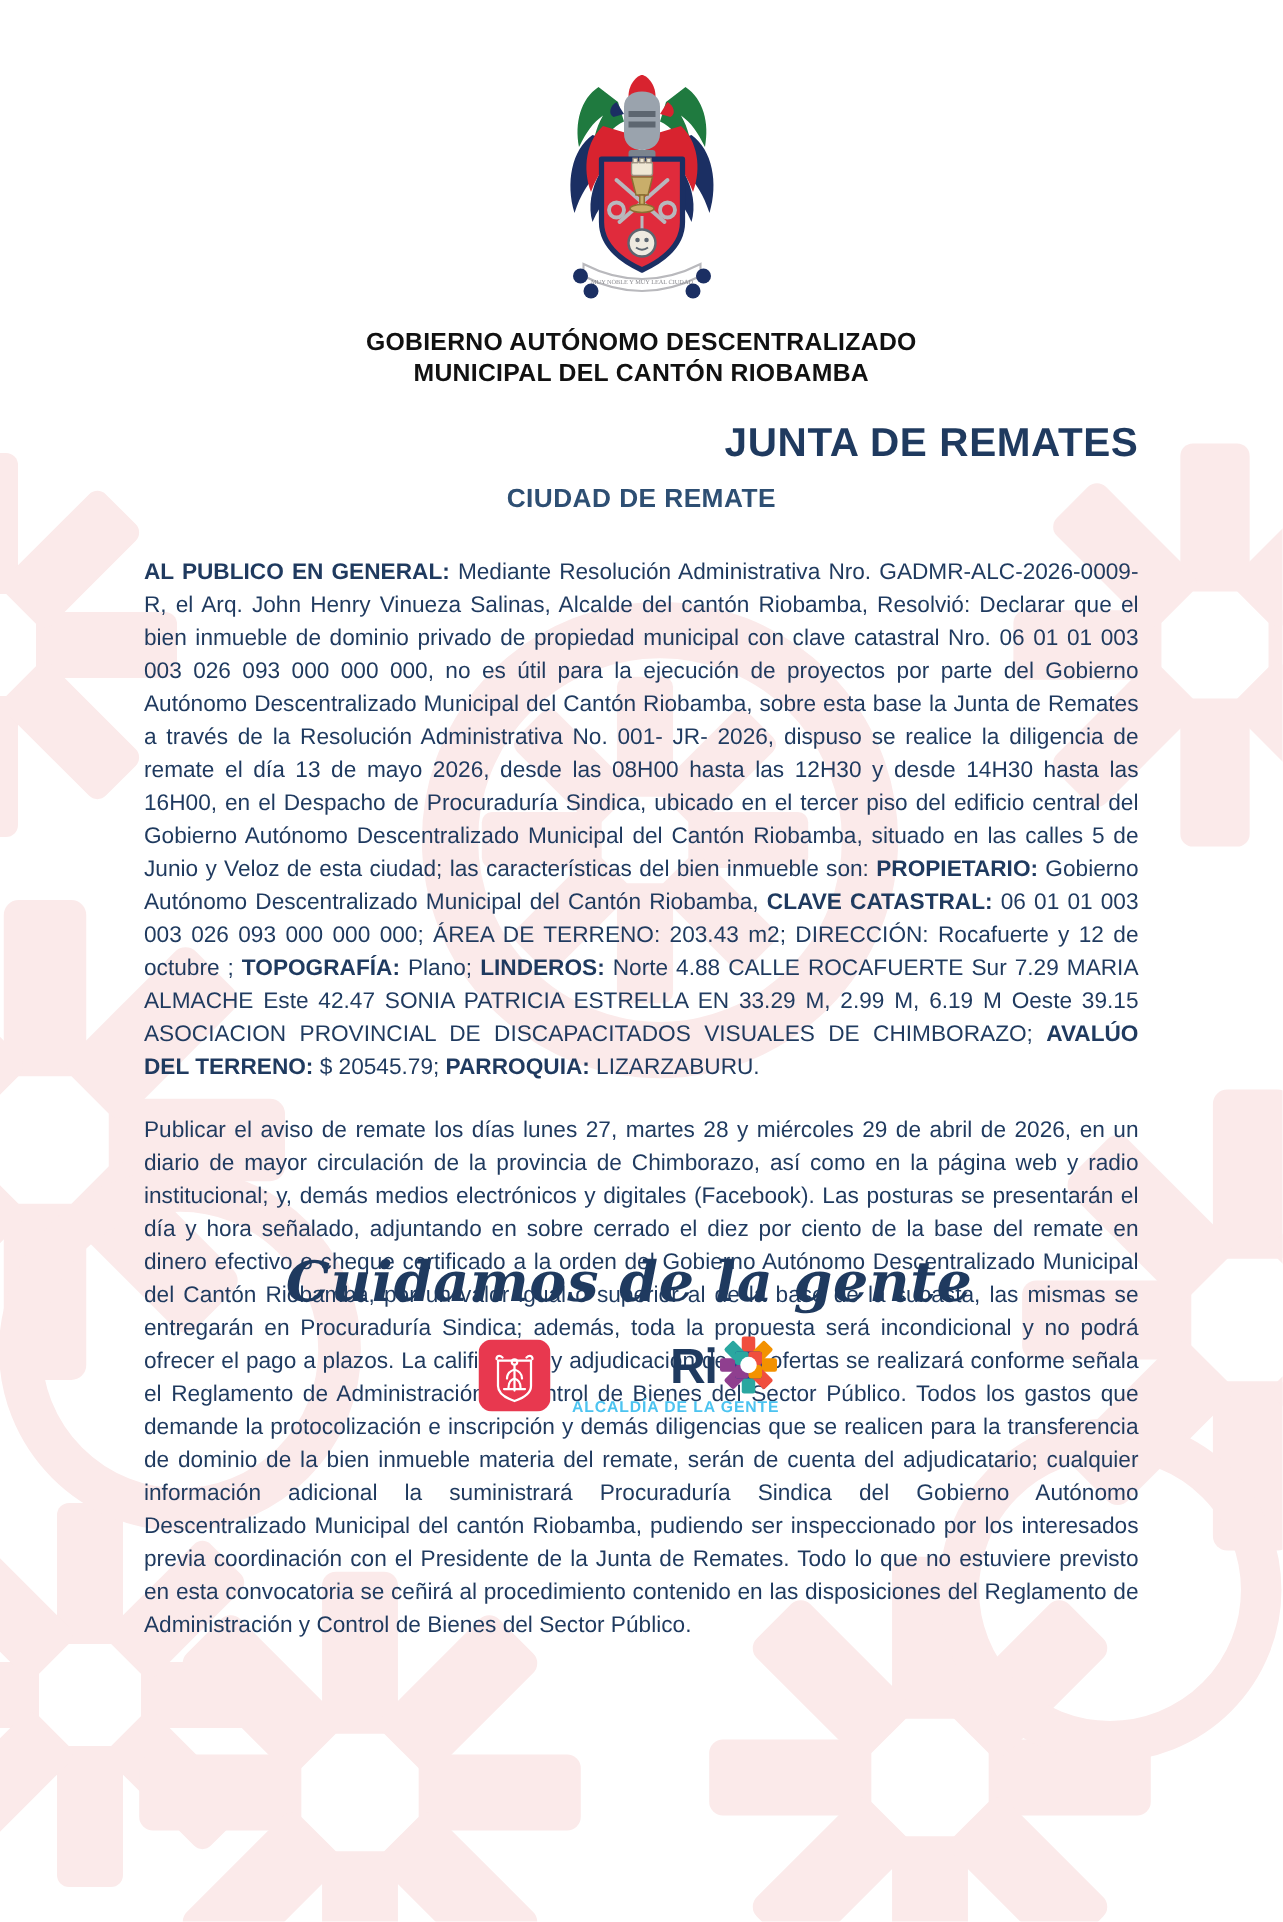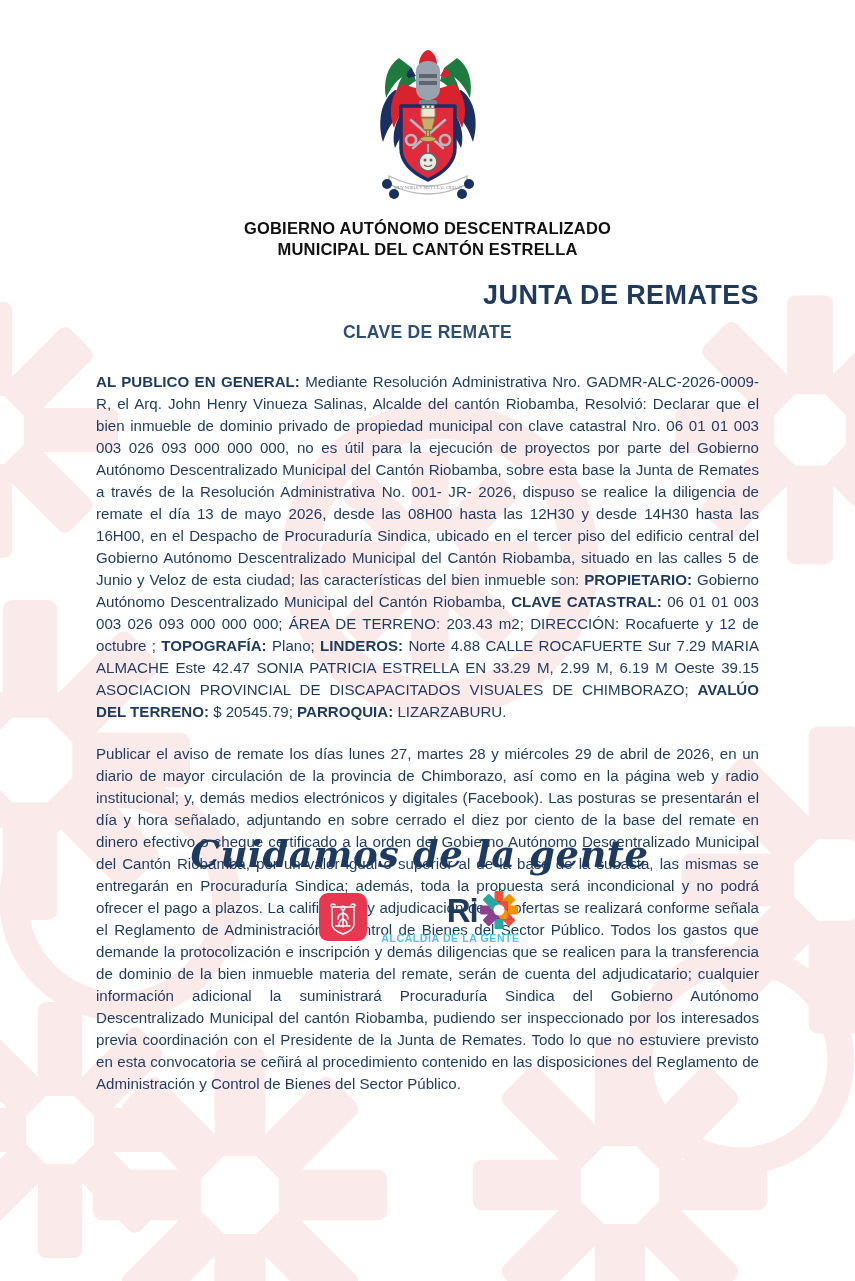--- a/index.html
+++ b/index.html
@@ -241,25 +241,25 @@
         <circle cx="18" cy="140" r="5" fill="#1b2f63"></circle>
         <circle cx="100" cy="140" r="5" fill="#1b2f63"></circle>
         <circle cx="25" cy="150" r="5" fill="#1b2f63"></circle>
         <circle cx="93" cy="150" r="5" fill="#1b2f63"></circle>
       </g>
     </svg>
   </div>
 
   <div class="gad-title">
     <span>GOBIERNO AUTÓNOMO DESCENTRALIZADO</span>
-    <span>MUNICIPAL DEL CANTÓN ESTRELLA</span>
+    <span>MUNICIPAL DEL CANTÓN RIOBAMBA</span>
   </div>
 
   <div class="junta-title">JUNTA DE REMATES</div>
-  <div class="aviso-title">CLAVE DE REMATE</div>
+  <div class="aviso-title">CIUDAD DE REMATE</div>
 
   <div class="body-text">
     <p><b>AL PUBLICO EN GENERAL:</b><span> Mediante Resolución Administrativa Nro. GADMR-ALC-2026-0009-R, el Arq. John Henry Vinueza Salinas, Alcalde del cantón Riobamba, Resolvió: Declarar que el bien inmueble de dominio privado de propiedad municipal con clave catastral Nro. 06 01 01 003 003 026 093 000 000 000, no es útil para la ejecución de proyectos por parte del Gobierno Autónomo Descentralizado Municipal del Cantón Riobamba, sobre esta base la Junta de Remates a través de la Resolución Administrativa No. 001- JR- 2026, dispuso se realice la diligencia de remate el día 13 de mayo 2026, desde las 08H00 hasta las 12H30 y desde 14H30 hasta las 16H00, en el Despacho de Procuraduría Sindica, ubicado en el tercer piso del edificio central del Gobierno Autónomo Descentralizado Municipal del Cantón Riobamba, situado en las calles 5 de Junio y Veloz de esta ciudad; las características del bien inmueble son: </span><b>PROPIETARIO:</b><span> Gobierno Autónomo Descentralizado Municipal del Cantón Riobamba, </span><b>CLAVE CATASTRAL:</b><span> 06 01 01 003 003 026 093 000 000 000; ÁREA DE TERRENO: 203.43 m2; DIRECCIÓN: Rocafuerte y 12 de octubre ; </span><b>TOPOGRAFÍA:</b><span> Plano; </span><b>LINDEROS:</b><span> Norte 4.88 CALLE ROCAFUERTE Sur 7.29 MARIA ALMACHE Este 42.47 SONIA PATRICIA ESTRELLA EN 33.29 M, 2.99 M, 6.19 M Oeste 39.15 ASOCIACION PROVINCIAL DE DISCAPACITADOS VISUALES DE CHIMBORAZO; </span><b>AVALÚO DEL TERRENO:</b><span> $ 20545.79; </span><b>PARROQUIA:</b><span> LIZARZABURU.</span></p>
 
     <p>Publicar el aviso de remate los días lunes 27, martes 28 y miércoles 29 de abril de 2026, en un diario de mayor circulación de la provincia de Chimborazo, así como en la página web y radio institucional; y, demás medios electrónicos y digitales (Facebook). Las posturas se presentarán el día y hora señalado, adjuntando en sobre cerrado el diez por ciento de la base del remate en dinero efectivo o cheque certificado a la orden del Gobierno Autónomo Descentralizado Municipal del Cantón Riobamba, por un valor igual o superior al de la base de la subasta, las mismas se entregarán en Procuraduría Sindica; además, toda la propuesta será incondicional y no podrá ofrecer el pago a plazos. La calificación y adjudicación de las ofertas se realizará conforme señala el Reglamento de Administración y Control de Bienes del Sector Público. Todos los gastos que demande la protocolización e inscripción y demás diligencias que se realicen para la transferencia de dominio de la bien inmueble materia del remate, serán de cuenta del adjudicatario; cualquier información adicional la suministrará Procuraduría Sindica del Gobierno Autónomo Descentralizado Municipal del cantón Riobamba, pudiendo ser inspeccionado por los interesados previa coordinación con el Presidente de la Junta de Remates. Todo lo que no estuviere previsto en esta convocatoria se ceñirá al procedimiento contenido en las disposiciones del Reglamento de Administración y Control de Bienes del Sector Público.</p>
   </div>
 
   <div class="footer">
     <div class="slogan">Cuidamos de la gente</div>
 

